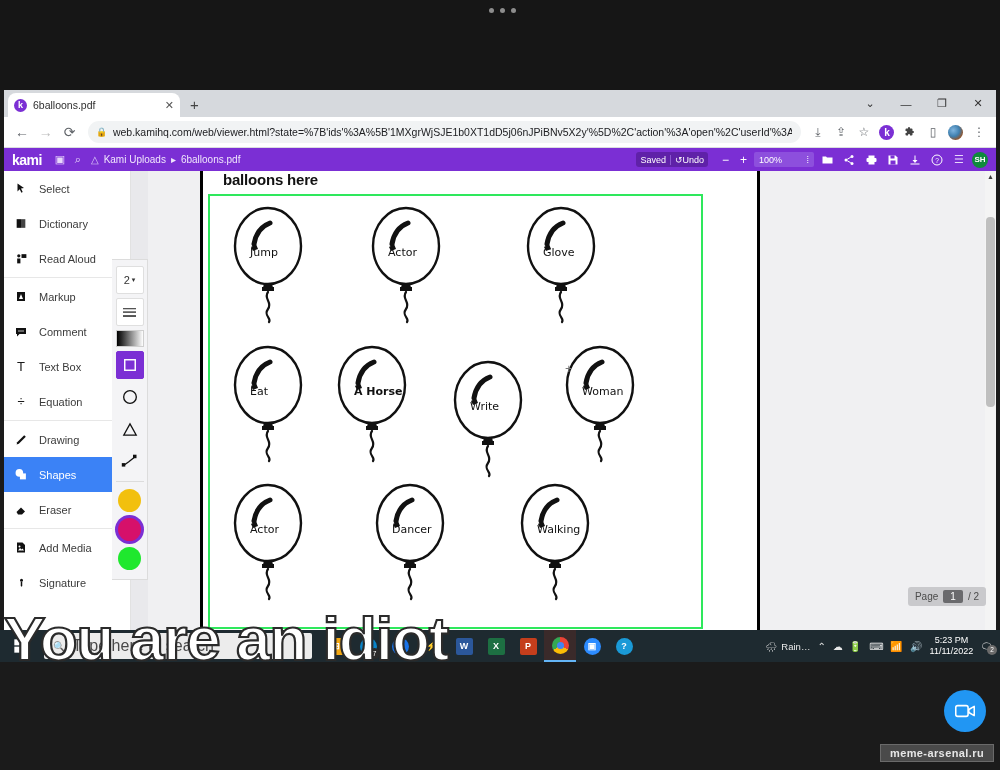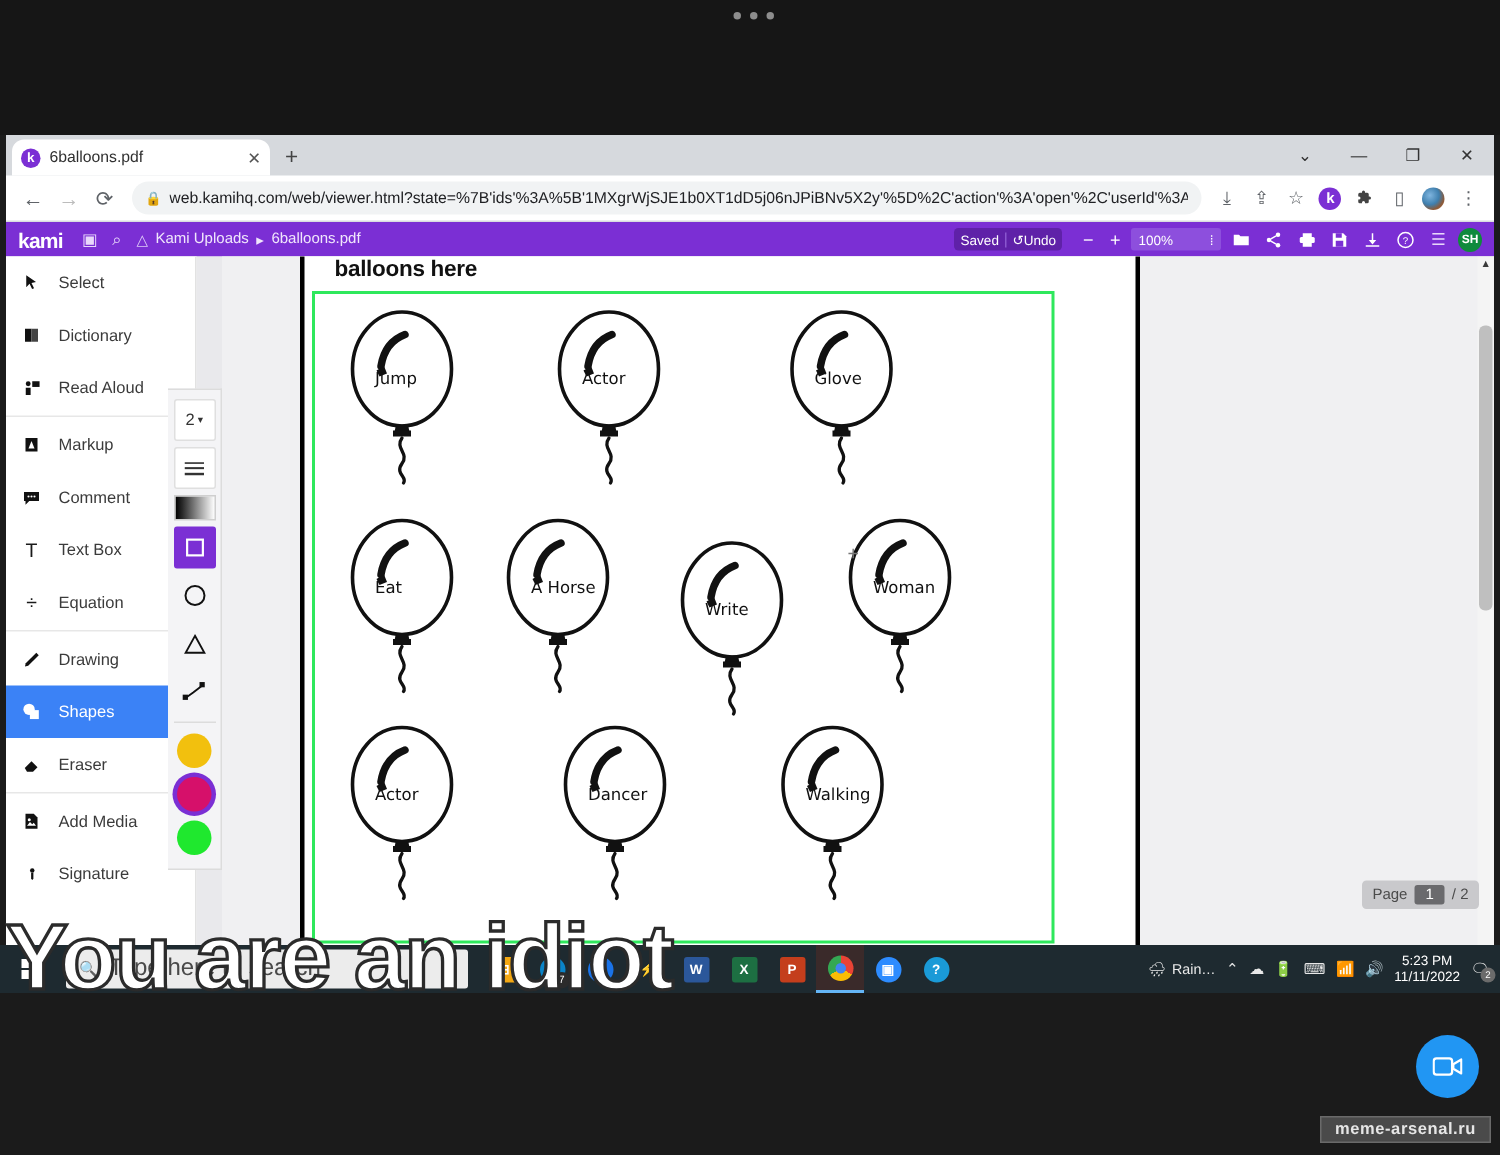--- a/index.html
+++ b/index.html
@@ -471,21 +471,21 @@
 <svg viewBox="0 0 92 118" aria-hidden="true">
   <ellipse cx="40" cy="40" rx="33" ry="38" fill="#fff" stroke="#111" stroke-width="2.4"></ellipse>
   <path d="M26 38 C28 26, 34 20, 42 17" stroke="#111" stroke-width="5" fill="none" stroke-linecap="round"></path>
   <path d="M23 41 l5 -3 l2 5 l-5 2 z" fill="#111"></path>
   <path d="M36 77 l8 0 l1 5 l-10 0 z" fill="#111"></path>
   <rect x="34" y="81" width="12" height="4" fill="#111"></rect>
   <path d="M40 86 C35 93, 45 96, 40 103 C35 110, 44 112, 41 116" stroke="#111" stroke-width="2.2" fill="none" stroke-linecap="round"></path>
 </svg>
               <div class="bl-label" style="left: 22px; top: 40px;">Eat</div>
             </div>
-            <div class="balloon" style="left: 124px; top: 151px;">
+            <div class="balloon" style="left: 124px; top: 151px; font-weight: bold;">
 <svg viewBox="0 0 92 118" aria-hidden="true">
   <ellipse cx="40" cy="40" rx="33" ry="38" fill="#fff" stroke="#111" stroke-width="2.4"></ellipse>
   <path d="M26 38 C28 26, 34 20, 42 17" stroke="#111" stroke-width="5" fill="none" stroke-linecap="round"></path>
   <path d="M23 41 l5 -3 l2 5 l-5 2 z" fill="#111"></path>
   <path d="M36 77 l8 0 l1 5 l-10 0 z" fill="#111"></path>
   <rect x="34" y="81" width="12" height="4" fill="#111"></rect>
   <path d="M40 86 C35 93, 45 96, 40 103 C35 110, 44 112, 41 116" stroke="#111" stroke-width="2.2" fill="none" stroke-linecap="round"></path>
 </svg>
               <div class="bl-label" style="left: 22px; top: 40px;">A Horse</div>
             </div>

